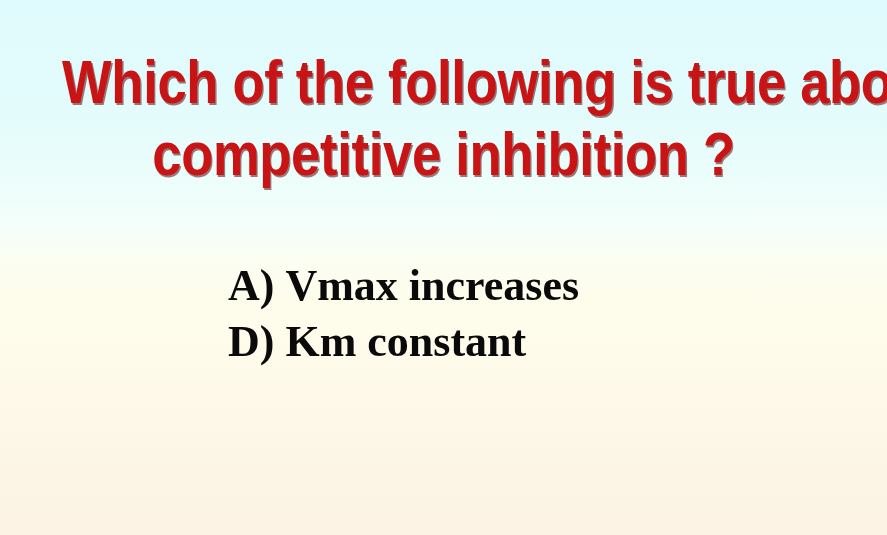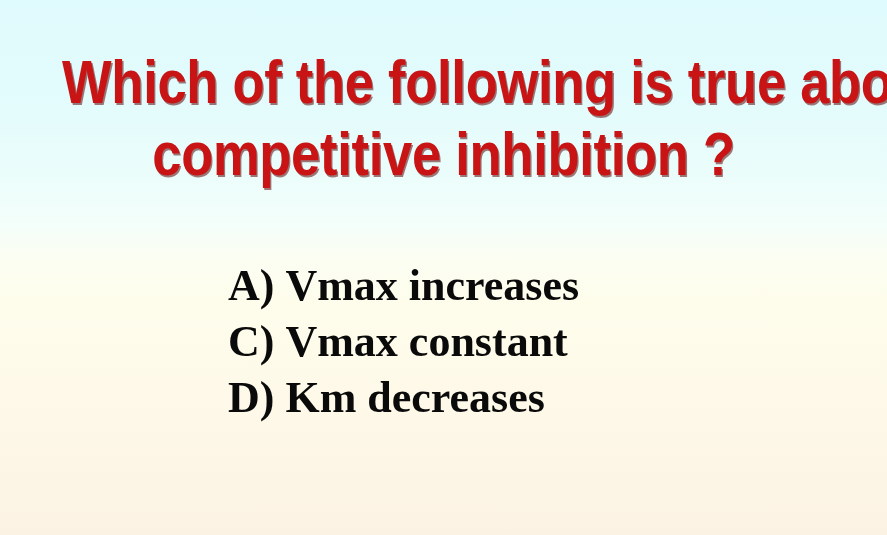--- a/index.html
+++ b/index.html
@@ -95,22 +95,19 @@
     <span class="qline">competitive inhibition ?</span>
   </div>
 
   <div id="options">
 
     <div class="option-row">
       <span class="option-label">A)</span><span>&nbsp;</span><span class="option-text">Vmax increases</span>
     </div>
 
 
-    <div class="option-row">
-      <span class="option-label">C)</span><span>&nbsp;</span><span class="option-text">Vmax constant</span>
-    </div>
 
     <div class="option-row">
-      <span class="option-label">D)</span><span>&nbsp;</span><span class="option-text">Km decreases</span>
+      <span class="option-label">D)</span><span>&nbsp;</span><span class="option-text">Km constant</span>
     </div>
 
   </div>
 </div>
 
 </body></html>

